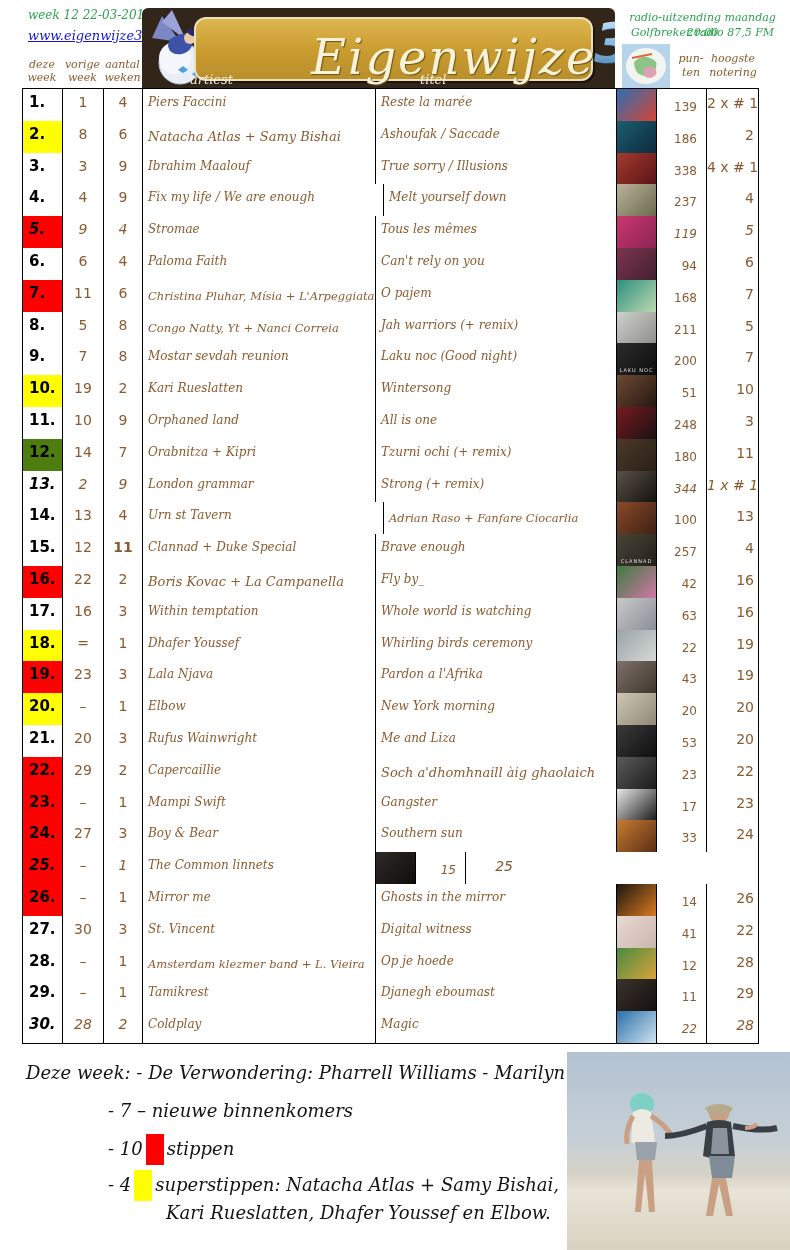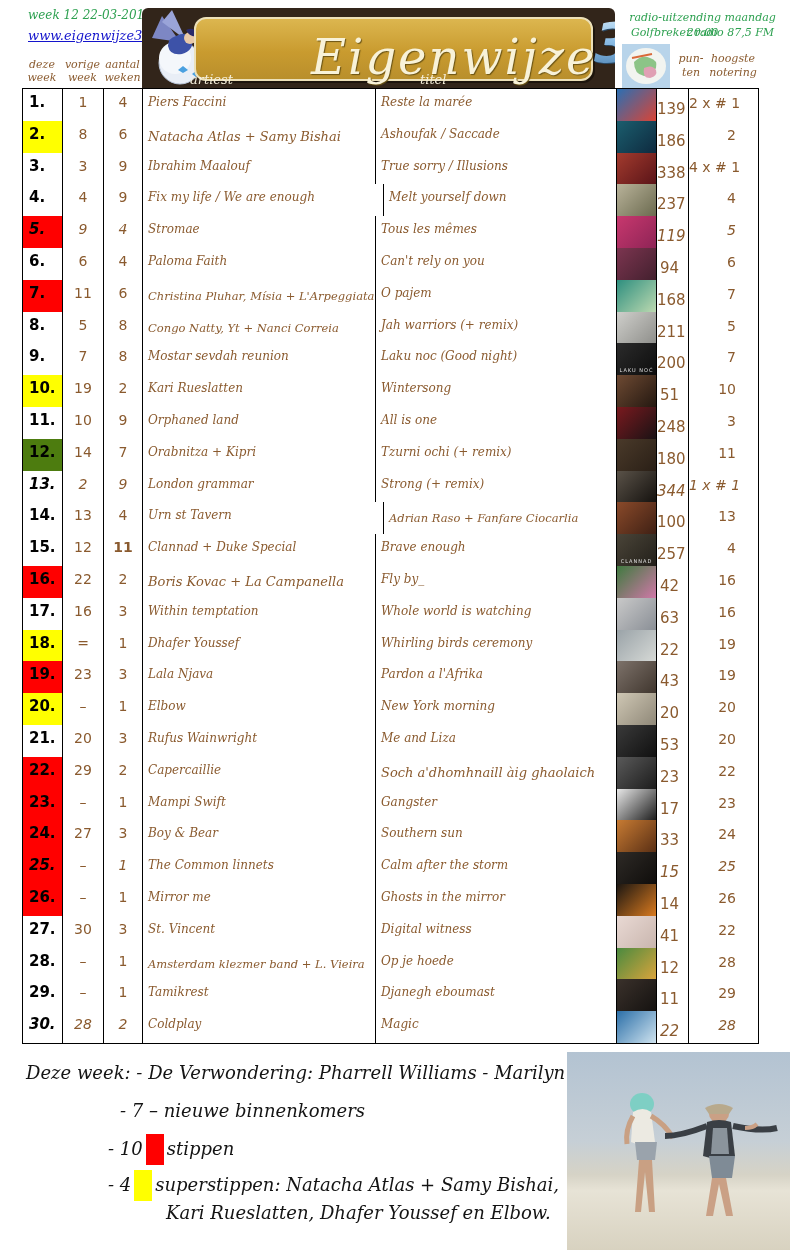--- a/index.html
+++ b/index.html
@@ -42,29 +42,29 @@
          color:#000;padding:4px 0 0 6px;}
   .c-prev{width:41px;} .c-weeks{width:39px;}
   .num{font-family:"DejaVu Sans",sans-serif;font-size:14px;color:#8a5a2e;text-align:center;padding-top:5px;}
   .c-artist{width:233px;} .c-title{width:241px;}
   .script{font-style:italic;font-size:12px;color:#8a5a2e;padding:6px 0 0 5px;}
   .script.sm{font-size:13px;padding-top:8px;}
   .script.xs{font-size:11.5px;padding-top:9px;}
   .c-cover{width:40px;border-right:1px solid #000;position:relative;}
   .coverlabel{position:absolute;bottom:2px;left:0;right:0;text-align:center;
               font-family:"DejaVu Sans",sans-serif;font-size:5px;color:rgba(255,255,255,.85);letter-spacing:1px;}
-  .c-points{width:32px;font-size:15px;text-align:right;padding:11px 9px 0 0;}
+  .c-points{width:50px;font-size:12px;text-align:right;padding:11px 9px 0 0;}
   .c-peak{width:51px;font-size:14px;text-align:right;padding:6px 4px 0 0;border-right:none;}
   .pk{font-family:"DejaVu Sans",sans-serif;color:#8a5a2e;}
   .row.it .c-pos,.row.it .num,.row.it .script,.row.it .c-points,.row.it .c-peak{font-style:italic;}
   .wbold{font-weight:bold;}
 
   
   .foot{color:#141414;font-style:italic;font-size:18px;white-space:nowrap;}
-  .f1{left:26px;top:1062px;} .f2{left:120px;top:1100px;} .f3{left:108px;top:1134px;}
+  .f1{left:26px;top:1062px;} .f2{left:108px;top:1100px;} .f3{left:108px;top:1134px;}
   .f4{left:108px;top:1170px;} .f5{left:166px;top:1202px;}
   .swatch{display:inline-block;width:18px;height:31px;vertical-align:middle;margin:0 3px;}
 
   .mcover{left:567px;top:1052px;width:223px;height:198px;overflow:hidden;
           background:linear-gradient(180deg,#b3c3d2 0%,#c6cfd6 45%,#d6d3c6 62%,#e7e3d6 70%,#d8d2c0 100%);}
   .mlabel{position:absolute;right:10px;top:16px;width:102px;background:#f5d327;padding:4px 4px 5px 4px;text-align:center;}
   .mlabel .small{font-family:"DejaVu Sans",sans-serif;font-size:5px;letter-spacing:1px;color:#333;}
   .mlabel .big{font-family:"DejaVu Sans",sans-serif;font-weight:bold;font-size:16px;line-height:17px;color:#111;}
 </style>
 </head>
@@ -414,21 +414,20 @@
       <div class="coverlabel"></div>
     </div>
     <div class="cell c-points pk">33</div>
     <div class="cell c-peak pk">24</div>
   </div>
       <div class="row it">
     <div class="cell c-pos" style="background: rgb(255, 0, 0);">25.</div>
     <div class="cell c-prev num">–</div>
     <div class="cell c-weeks num">1</div>
     <div class="cell c-artist script">The Common linnets</div>
-    <div class="cell c-title script">Calm after the storm</div>
     <div class="cell c-cover" style="background: linear-gradient(135deg, rgb(46, 42, 38), rgb(15, 13, 11));">
       <div class="coverlabel"></div>
     </div>
     <div class="cell c-points pk">15</div>
     <div class="cell c-peak pk">25</div>
   </div>
       <div class="row">
     <div class="cell c-pos" style="background: rgb(255, 0, 0);">26.</div>
     <div class="cell c-prev num">–</div>
     <div class="cell c-weeks num">1</div>

